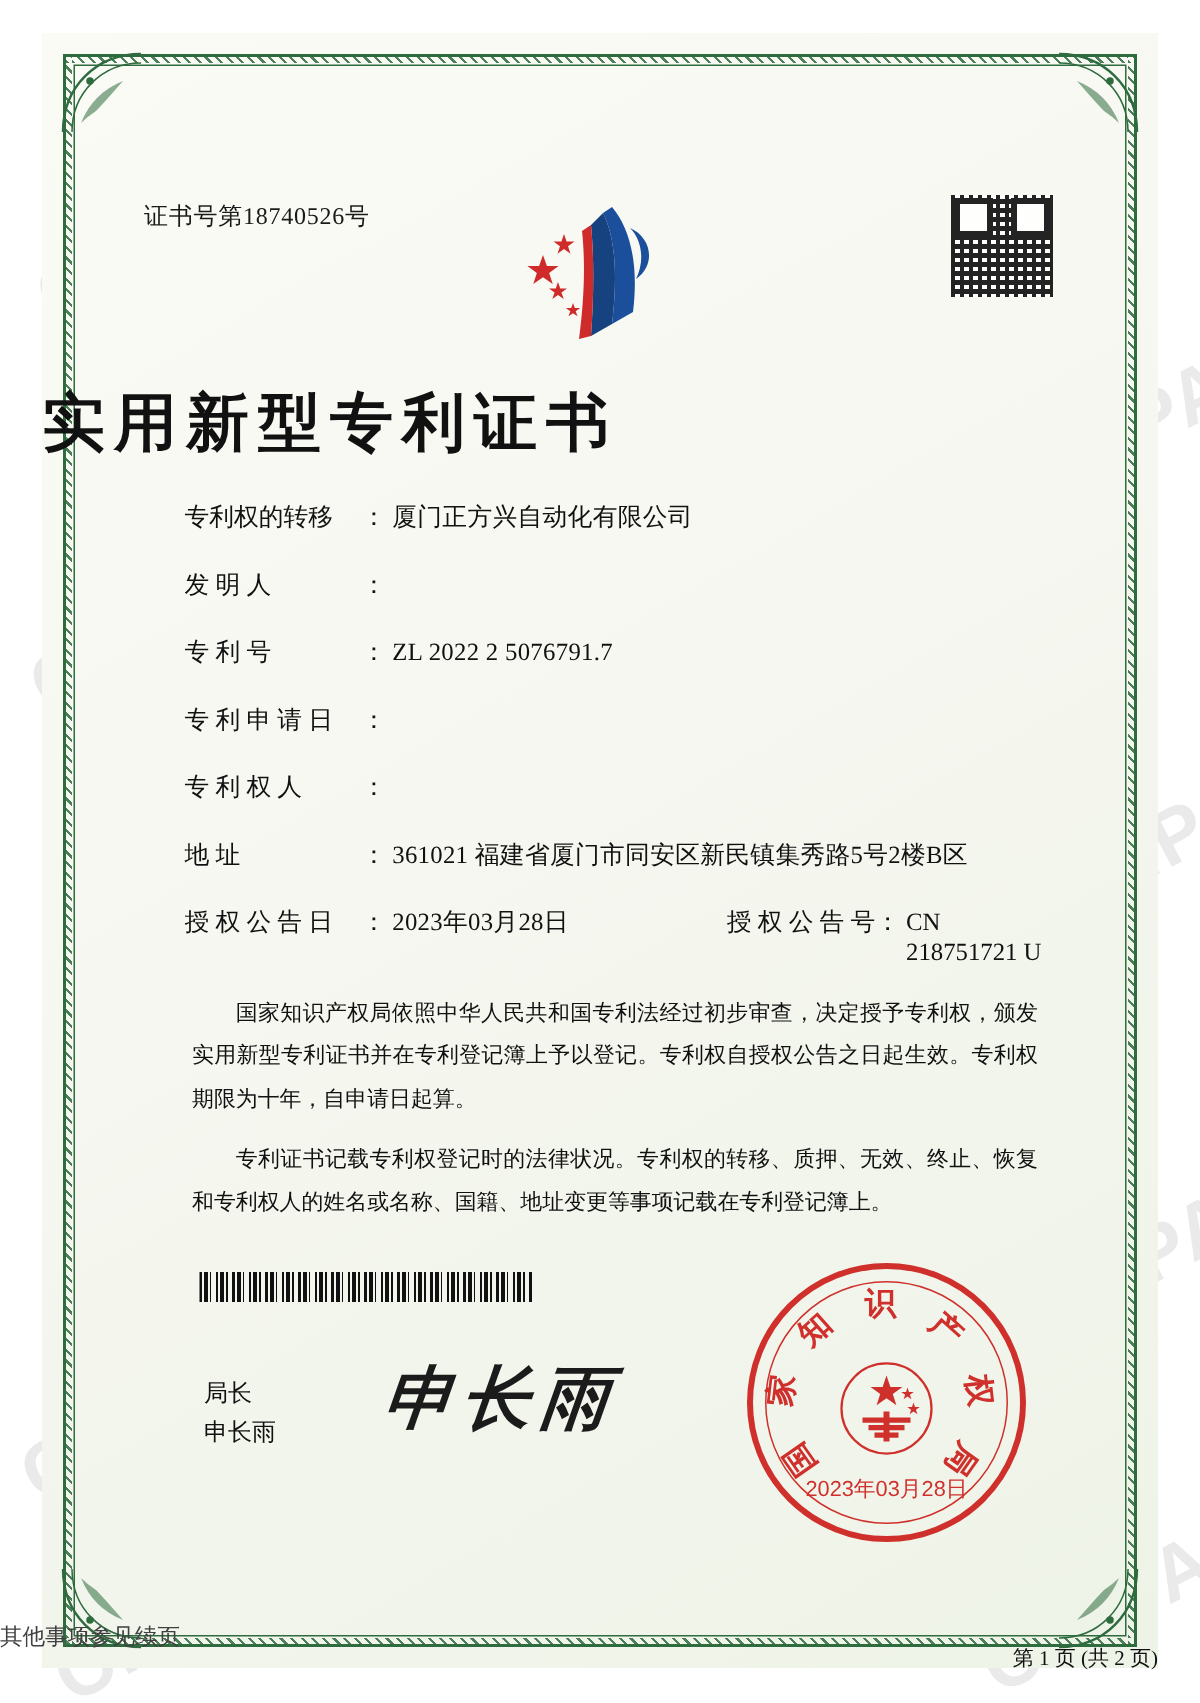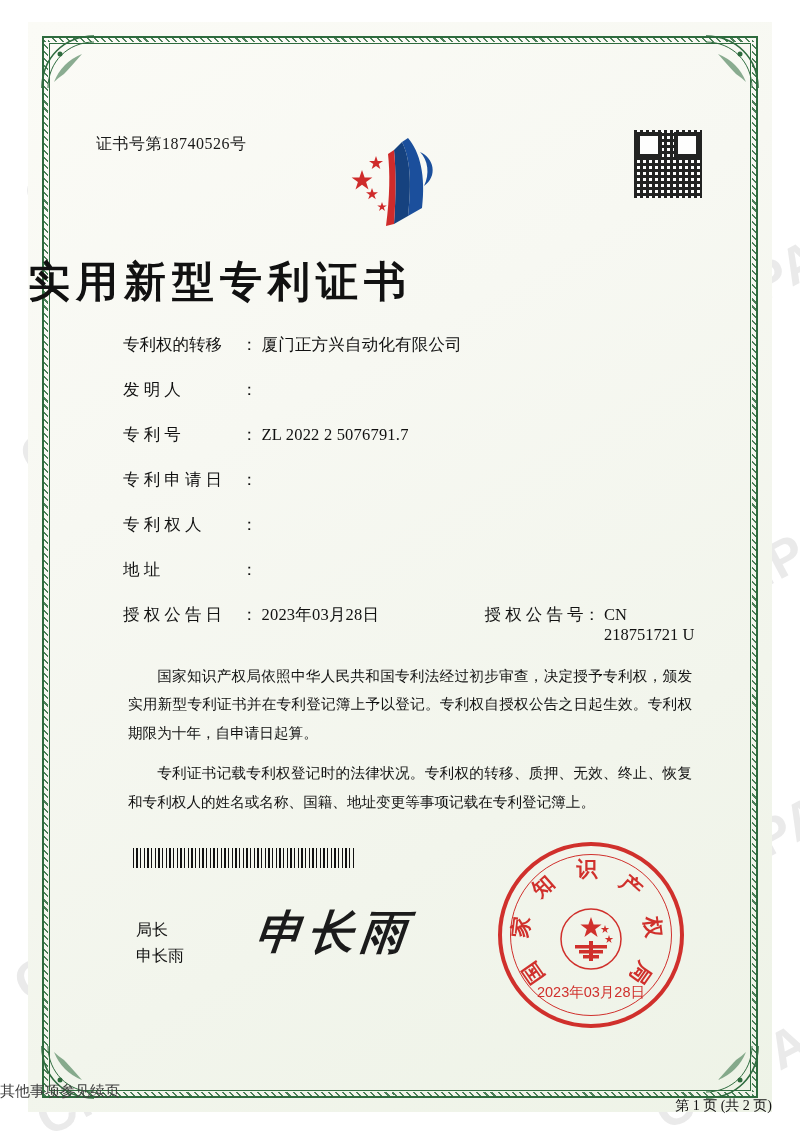--- a/index.html
+++ b/index.html
@@ -398,20 +398,21 @@
       </div>
 
       <div class="field-row">
         <span class="field-label">专 利 权 人</span>
         <span class="field-sep">：</span>
       </div>
 
       <div class="field-row">
         <span class="field-label spread">地 址</span>
         <span class="field-sep">：</span>
+        <span class="field-value">361021 福建省厦门市同安区新民镇集秀路5号2楼B区</span>
       </div>
 
       <div class="field-row dual">
         <span class="field-label">授 权 公 告 日</span>
         <span class="field-sep">：</span>
         <span class="field-value">2023年03月28日</span>
         <span class="field-label2">授 权 公 告 号</span>
         <span class="field-sep">：</span>
         <span class="field-value2">CN 218751721 U</span>
       </div>

